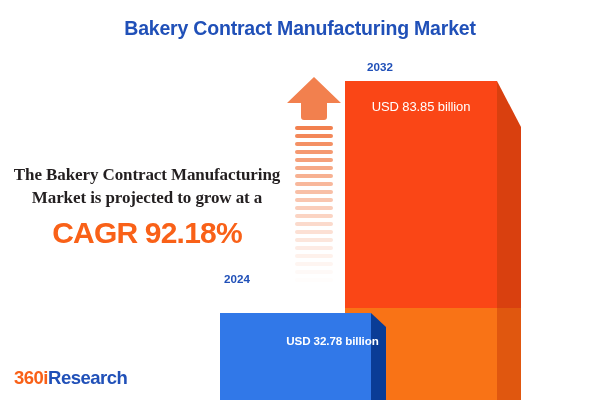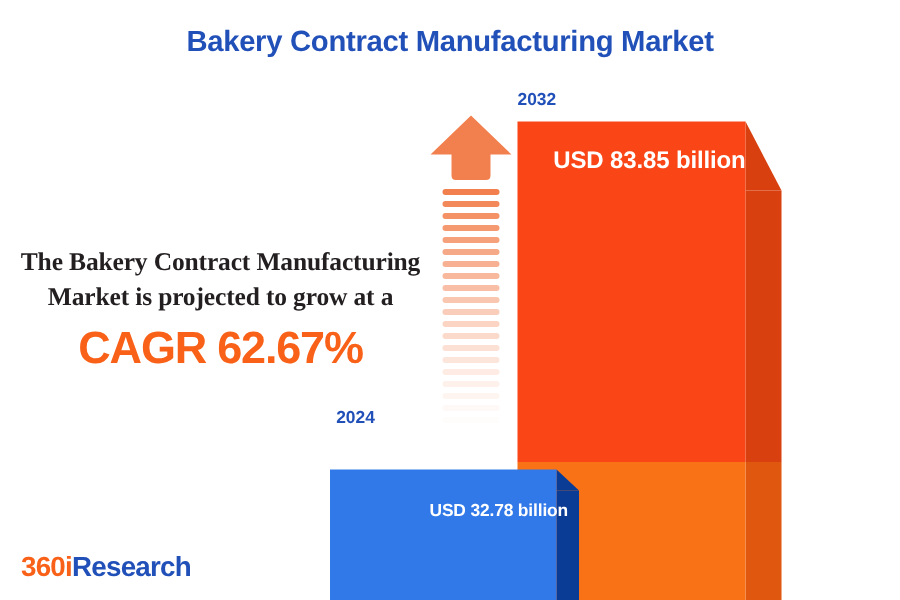--- a/index.html
+++ b/index.html
@@ -136,32 +136,32 @@
     top: 227px;
     width: 24px;
     height: 92px;
     background: #e0570f;
   }
   #bar-2032-value {
     position: absolute;
     left: 0;
     top: 18px;
     width: 152px;
-    text-align: right;
-    font-size: 16px;
-    font-weight: bold;
+    text-align: center;
+    font-size: 13px;
+    font-weight: normal;
     color: #ffffff;
     letter-spacing: -0.1px;
   }
   #label-2032 {
     position: absolute;
     left: 345px;
     top: 60px;
     width: 70px;
-    text-align: left;
+    text-align: center;
     font-size: 11.6px;
     font-weight: bold;
     color: #2050b8;
   }
 
   
   #bar-2024 {
     position: absolute;
     left: 220px;
     top: 313px;
@@ -232,21 +232,21 @@
 </style>
 </head>
 <body>
 
 <div id="canvas">
 
   <div id="chart-title">Bakery Contract Manufacturing Market</div>
 
   <div id="statement-block">
     <div id="statement-text">The Bakery Contract Manufacturing Market is projected to grow at a</div>
-    <div id="cagr-value">CAGR 62.67%</div>
+    <div id="cagr-value">CAGR 92.18%</div>
   </div>
 
   <div id="growth-arrow">
     <svg id="arrow-head" viewBox="0 0 56 49">
       <path d="M28 1 L55 27 L41 27 L41 41 Q41 44 38 44 L18 44 Q15 44 15 41 L15 27 L1 27 Z" fill="#f2804e"></path>
     </svg>
     <div id="arrow-stripes">
         <div class="arrow-stripe" style="background: rgb(242, 128, 78);"></div>
         <div class="arrow-stripe" style="background: rgb(243, 136, 90);"></div>
         <div class="arrow-stripe" style="background: rgb(244, 145, 101);"></div>

